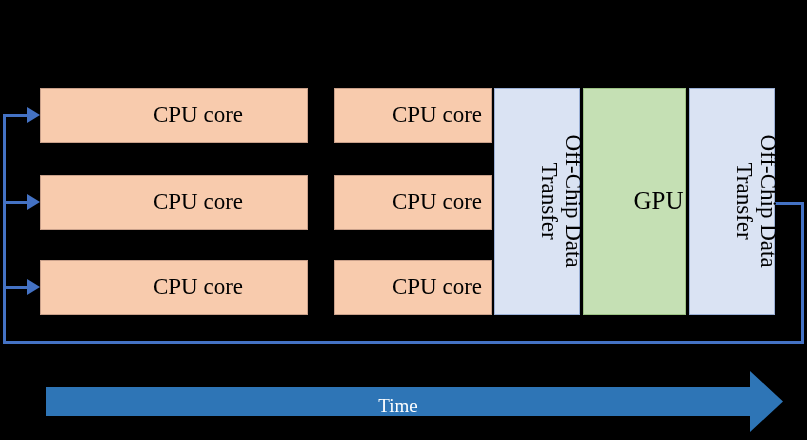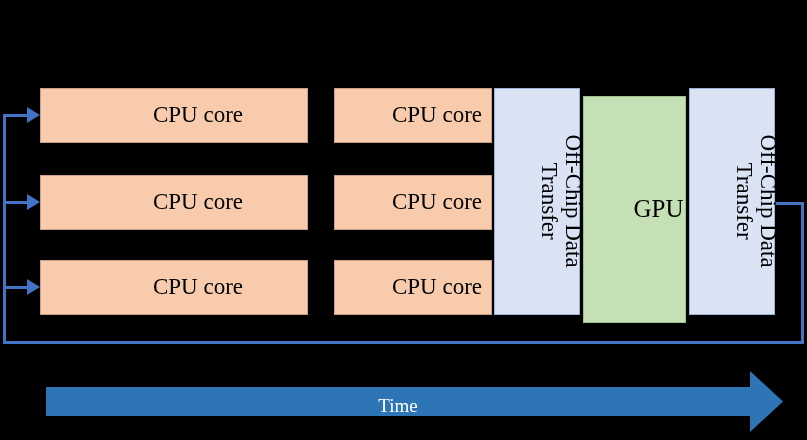--- a/index.html
+++ b/index.html
@@ -34,21 +34,20 @@
   }
   .transfer-box {
     background: #DAE3F3;
     border: 1px solid #9BB0D6;
     font-size: 23px;
   }
   .gpu-box {
     background: #C5E0B4;
     border: 1px solid #9CC285;
     font-size: 25px;
-    margin-top: 8px;
   }
 
   
   .vlabel {
     transform: rotate(90deg);
     white-space: nowrap;
     text-align: center;
   }
   .vlabel .l1 { display: block; }
   .vlabel .l2 { display: block; }

